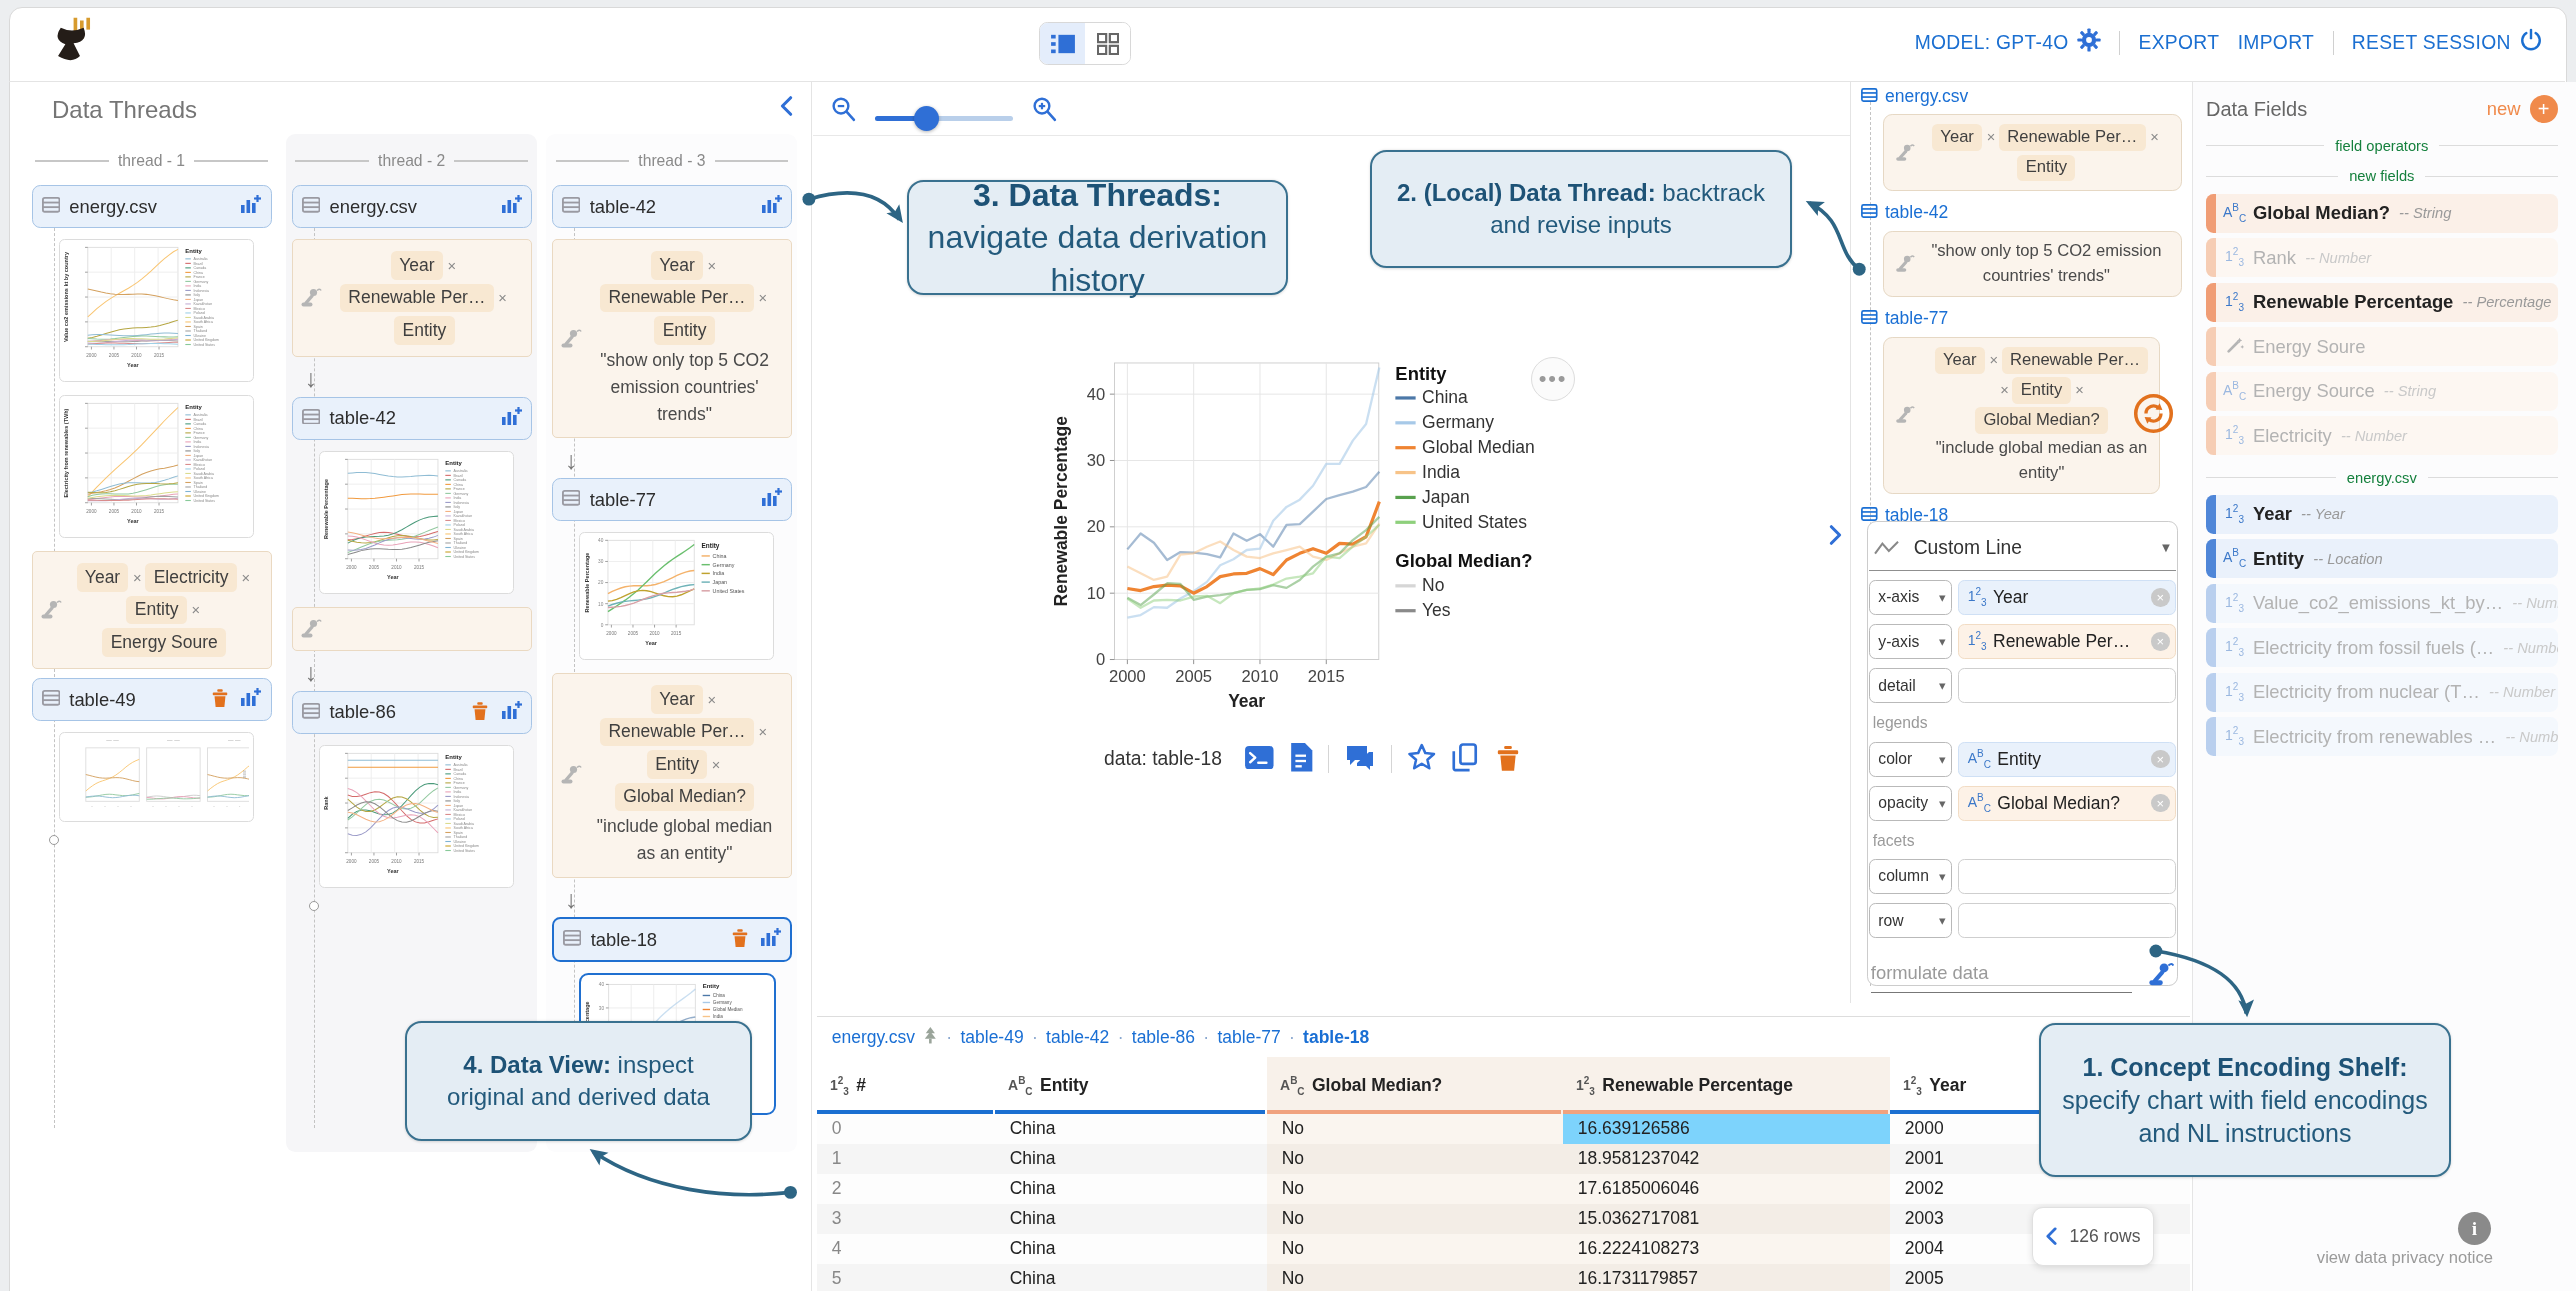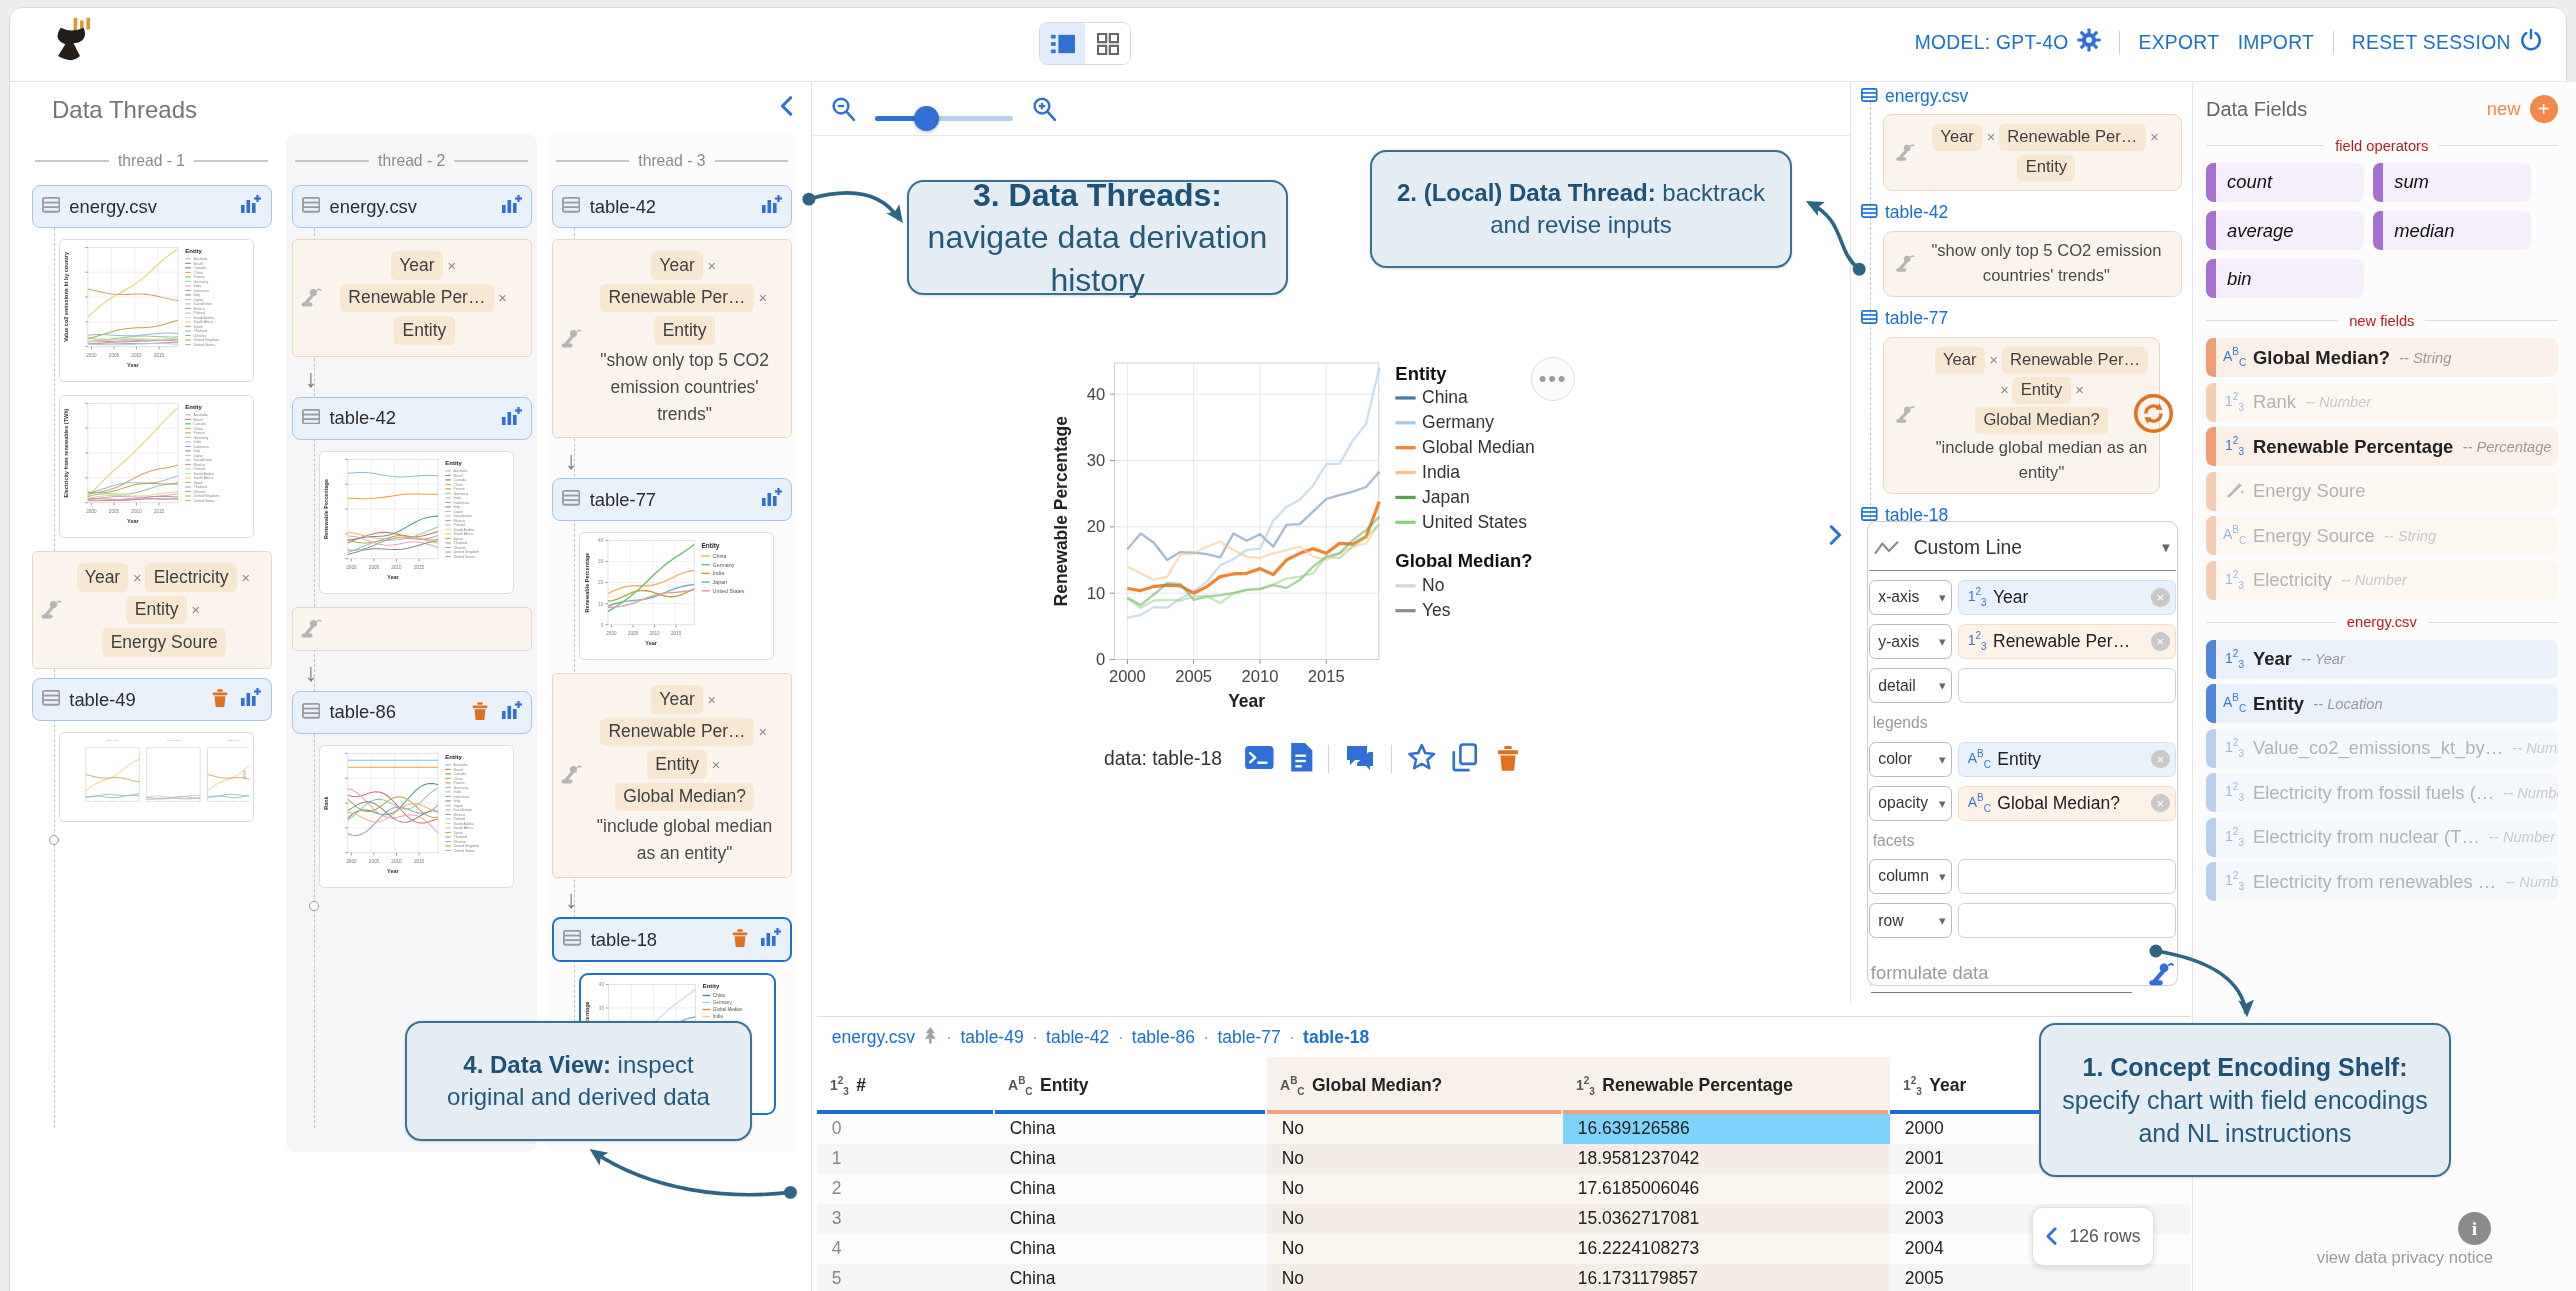--- a/index.html
+++ b/index.html
@@ -93,21 +93,21 @@
   .rm-x{width:18.4px;height:18.4px;border-radius:50%;background:#c9c9c9;color:#fff;font-size:13px;display:flex;align-items:center;justify-content:center;cursor:pointer;flex:none;}
   .grp-label{font-size:15.7px;color:#9a9a9a;margin:11px 0 0 3.7px;}
   #formulate-row{display:flex;align-items:flex-end;margin-top:22px;padding:0 1.8px;}
   #formulate-input{flex:1;font-size:18.4px;color:#9a9a9a;border-bottom:1.8px solid #777;padding-bottom:7.4px;margin-right:13px;cursor:text;}
   
   #fields-panel{left:2192px;top:82px;width:384px;height:1210px;background:#fcfcfd;border-left:0.9px solid #e5e5e5;box-sizing:border-box;padding:13px 18.4px 0 13px;}
   #fp-head{display:flex;align-items:center;}
   #fp-title{font-size:20px;color:#666;flex:1;}
   #fp-new{color:#f08a4b;font-size:18.4px;margin-right:9.2px;cursor:pointer;}
   #fp-plus{width:28px;height:28px;border-radius:50%;background:#f08a4b;color:#fff;font-size:20px;display:flex;align-items:center;justify-content:center;cursor:pointer;}
-  .fdiv{display:flex;align-items:center;gap:11px;color:#b91c1c;font-size:14.7px;margin:14.7px 0 9.2px 0;}
+  .fdiv{display:flex;align-items:center;gap:11px;color:#15803d;font-size:14.7px;margin:14.7px 0 9.2px 0;}
   .fdiv .line{flex:1;height:0.9px;background:#dcdcdc;}
   #op-grid{display:flex;flex-wrap:wrap;gap:9.2px;}
   .opchip{width:158px;height:39px;background:#f5effb;border-radius:7.4px;display:flex;align-items:center;overflow:hidden;cursor:grab;}
   .opchip .bar{width:10px;height:100%;background:#a66fd2;flex:none;}
   .opchip .lbl{font-style:italic;font-size:18.4px;color:#111;padding-left:11px;}
   .frow{display:flex;align-items:center;height:39px;border-radius:7.4px;margin-bottom:5.5px;overflow:hidden;cursor:grab;}
   .frow .bar{width:10px;height:100%;flex:none;}
   .frow .icwrap{width:37px;text-align:center;flex:none;}
   .frow .fname{font-size:18.4px;color:#222;white-space:nowrap;}
   .frow .ftype{font-style:italic;font-size:14.7px;color:#999;margin-left:9.2px;white-space:nowrap;}
@@ -1239,42 +1239,20 @@
     <span id="fp-title">Data Fields</span>
     <span id="fp-new">new</span>
     <span id="fp-plus">+</span>
   </div>
   <div id="fp-body">
       <div class="fdiv">
         <span class="line"></span>
         <span>field operators</span>
         <span class="line"></span>
       </div>
-      <div id="op-grid">
-        <div class="opchip">
-          <span class="bar"></span>
-          <span class="lbl">count</span>
-        </div>
-        <div class="opchip">
-          <span class="bar"></span>
-          <span class="lbl">sum</span>
-        </div>
-        <div class="opchip">
-          <span class="bar"></span>
-          <span class="lbl">average</span>
-        </div>
-        <div class="opchip">
-          <span class="bar"></span>
-          <span class="lbl">median</span>
-        </div>
-        <div class="opchip">
-          <span class="bar"></span>
-          <span class="lbl">bin</span>
-        </div>
-      </div>
       <div class="fdiv">
         <span class="line"></span>
         <span>new fields</span>
         <span class="line"></span>
       </div>
       <div class="frow nf active">
         <span class="bar"></span>
         <span class="icwrap"><span class="ficon" style="color:#3b78c9"><span>A</span><span class="fsup">B</span><span class="fsub">C</span></span></span>
         <span class="fname">Global Median?</span>
         <span class="ftype">-- String</span>

